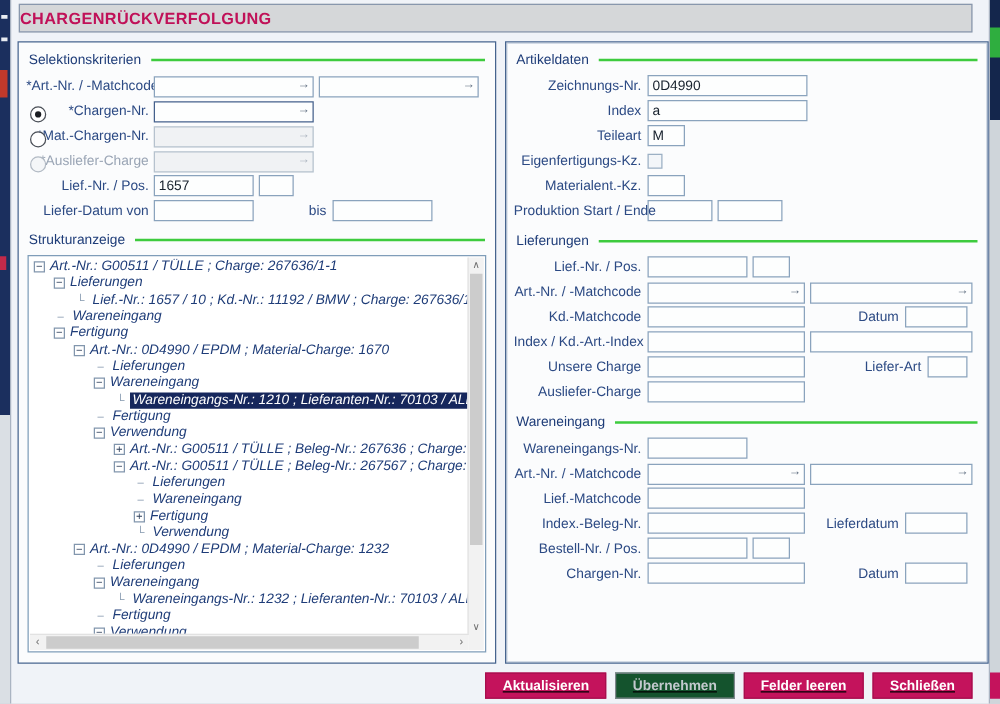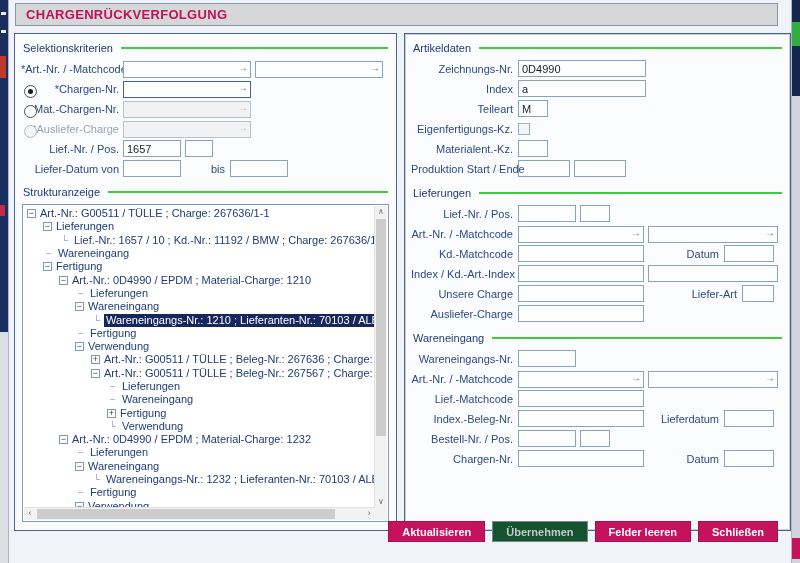--- a/index.html
+++ b/index.html
@@ -13,21 +13,21 @@
   .bg-left .red2{position:absolute;left:0;top:205px;width:5px;height:11px;background:#c22a4a;}
   .bg-left .wtxt1{position:absolute;left:1px;top:12px;width:5px;height:3px;background:#e8ecf2;}
   .bg-left .wtxt2{position:absolute;left:1px;top:30px;width:5px;height:3px;background:#e8ecf2;}
   .bg-right{position:absolute;right:0;top:0;width:8px;height:563px;background:#cfd5da;}
   .bg-right .navy{position:absolute;left:0;top:0;width:8px;height:96px;background:#14264c;}
   .bg-right .green{position:absolute;left:0;top:22px;width:8px;height:24px;background:#2fae3f;}
   .bg-right .pink{position:absolute;left:0;top:538px;width:8px;height:21px;background:#c4135c;}
 
   
   .dialog{position:absolute;left:8px;top:0;width:784px;height:563px;background:#f0f3f8;border-left:1px solid #aab4c2;border-right:1px solid #aab4c2;box-sizing:border-box;}
-  .titlebar{position:absolute;left:6px;right:13px;top:3px;height:23px;background:#d5d7d9;border:1px solid #8897ad;box-sizing:border-box;line-height:21px;padding-left:10px;font-size:13px;font-weight:bold;color:#c01158;letter-spacing:.3px;}
+  .titlebar{position:absolute;left:6px;right:13px;top:3px;height:23px;background:#d5d7d9;border:1px solid #8897ad;box-sizing:border-box;line-height:21px;font-size:13px;font-weight:bold;color:#c01158;letter-spacing:.3px;}
 
   .panel{position:absolute;top:33px;bottom:32px;background:#fbfcfd;border:1px solid #46648e;box-sizing:border-box;padding:6px 6px 4px 6px;display:flex;flex-direction:column;}
   .panel.left{left:5px;width:383px;}
   .panel.right{left:395px;width:387px;box-shadow:0 0 0 1px #c6d0de inset;}
 
   .sec-h{display:flex;align-items:center;gap:8px;margin:2px 0 6px 2px;}
   .sec-h .txt{font-size:11px;font-weight:normal;color:#1e3c78;white-space:nowrap;}
   .sec-h .gline{flex:1;height:2px;background:#3ecb3e;margin-right:2px;}
 
   .row{display:flex;align-items:center;margin-bottom:3px;height:17px;}
@@ -35,53 +35,53 @@
   .lblcol-r{position:relative;width:102px;flex:0 0 102px;text-align:right;padding-right:5px;font-size:11px;color:#2c4a84;white-space:nowrap;}
   .lbl2{font-size:11px;color:#2c4a84;margin-right:5px;white-space:nowrap;}
   .dis-lbl{color:#9aa5b5;}
 
   input.fld{height:17px;box-sizing:border-box;border:1px solid #8aa3bd;background:#fdfefe;font-family:inherit;font-size:11px;color:#16202c;padding:0 3px;margin-right:4px;}
   input.fld:disabled{background:#f0f2f4;border-color:#b6c2ce;color:#8b95a2;}
   .arrowinp{position:relative;margin-right:4px;display:inline-block;}
   .arrowinp input{margin-right:0;width:100%;padding-right:14px;}
   .arrowinp .arr{position:absolute;right:3px;top:2px;font-size:10px;color:#5c6b7e;pointer-events:auto;line-height:13px;}
   .arrowinp.dis .arr{color:#a9b2bd;}
-  .w128{width:128px;} .w126{width:126px;} .w130{width:130px;} .w58{width:58px;} .w30{width:30px;} .w28{width:28px;} .w52{width:52px;} .w50{width:50px;} .w32{width:32px;}
+  .w128{width:128px;} .w126{width:126px;} .w130{width:130px;} .w58{width:80px;} .w30{width:30px;} .w28{width:28px;} .w52{width:52px;} .w50{width:50px;} .w32{width:32px;}
   .rgt{margin-left:auto;display:flex;align-items:center;padding-right:6px;}
 
   .radio{position:absolute;left:3px;top:2px;width:11px;height:11px;border:1px solid #4a4f57;border-radius:50%;background:#fff;box-sizing:content-box;}
   .radio.on::after{content:"";position:absolute;left:3px;top:3px;width:5px;height:5px;border-radius:50%;background:#1a1d22;}
   .radio.dis{border-color:#b2bac4;background:#f4f6f8;}
   .chk{width:12px;height:12px;border:1px solid #9cb0c4;background:#f3f6f9;display:inline-block;box-sizing:border-box;}
 
   
   .treebox{position:relative;flex:1;border:1px solid #7f9db9;background:#ffffff;margin:0 1px 4px 1px;overflow:hidden;}
   .tree-scroll{position:absolute;left:1px;top:2px;right:14px;bottom:13px;overflow:hidden;}
   .trow{display:flex;align-items:center;height:13.3px;line-height:13px;white-space:nowrap;font-size:11px;color:#1e3c78;}
-  .trow .tt{padding:0 2px;}
+  .trow .tt{padding:0 2px;font-style:italic;}
   .trow.sel .tt{background:#16275c;color:#ffffff;}
   .lvl0{padding-left:3px;} .lvl1{padding-left:19px;} .lvl2{padding-left:35px;} .lvl3{padding-left:51px;} .lvl4{padding-left:67px;} .lvl5{padding-left:83px;}
   .g{flex:0 0 11px;width:11px;text-align:center;font-size:9px;margin-right:2px;}
   .g-minus,.g-plus{flex-basis:9px;width:9px;height:9px;border:1px solid #8296ad;background:#fff;line-height:7px;color:#30415c;box-sizing:border-box;}
   .g-minus::before{content:"−";} .g-plus::before{content:"+";}
   .g-elbow{color:#8296ad;} .g-elbow::before{content:"└";}
   .g-dash{color:#8296ad;} .g-dash::before{content:"–";}
 
   .vscroll{position:absolute;top:1px;right:1px;bottom:13px;width:12px;background:#f2f2f2;border-left:1px solid #e2e2e2;}
   .vscroll .a{position:absolute;left:0;width:12px;height:12px;font-size:8px;color:#6d6d6d;text-align:center;line-height:12px;}
   .vscroll .a.up{top:0;} .vscroll .a.dn{bottom:0;}
   .vscroll .thumb{position:absolute;left:1px;right:1px;top:13px;height:72%;background:#cccccc;}
   .hscroll{position:absolute;left:1px;right:13px;bottom:1px;height:12px;background:#f2f2f2;border-top:1px solid #e2e2e2;}
   .hscroll .a{position:absolute;top:0;width:12px;height:12px;font-size:9px;color:#6d6d6d;text-align:center;line-height:11px;}
   .hscroll .a.lf{left:0;} .hscroll .a.rt{right:0;}
   .hscroll .thumb{position:absolute;top:1px;bottom:1px;left:13px;right:40px;background:#cccccc;}
   .corner{position:absolute;right:1px;bottom:1px;width:12px;height:12px;background:#f2f2f2;}
 
   
-  .footer{position:absolute;right:13px;bottom:21px;display:flex;gap:7px;}
+  .footer{position:absolute;right:13px;bottom:4px;display:flex;gap:7px;text-decoration:underline;}
   .btn{height:21px;padding:0 13px;background:#c4135c;color:#ffffff;font-family:inherit;font-size:11px;font-weight:bold;border:1px solid #a50f4d;cursor:pointer;}
   .btn.disabled{background:#14532d;border-color:#7e868d;color:#c3c9ce;}
 </style>
 </head>
 <body>
 
 <div class="stage">
 
   <div class="bg-left">
     <div class="navy"></div>
@@ -152,21 +152,21 @@
 
       <div class="row">
         <span class="lblcol">Lief.-Nr. / Pos.</span>
         <input class="fld w58" value="1657" style="">
         <input class="fld w28" style="">
       </div>
 
       <div class="row">
         <span class="lblcol">Liefer-Datum von</span>
         <input class="fld w58" style="">
-        <span class="lbl2" style="margin-left:26px">bis</span>
+        <span class="lbl2" style="margin-left:40px">bis</span>
         <input class="fld w58" style="">
       </div>
 
       <div class="sec-h" style="margin-top:6px">
         <span class="txt">Strukturanzeige</span>
         <span class="gline"></span>
       </div>
 
       <div class="treebox">
         <div class="tree-scroll">
@@ -185,21 +185,21 @@
             <div class="trow lvl1">
               <span class="g g-dash"></span>
               <span class="tt">Wareneingang</span>
             </div>
             <div class="trow lvl1">
               <span class="g g-minus"></span>
               <span class="tt">Fertigung</span>
             </div>
             <div class="trow lvl2">
               <span class="g g-minus"></span>
-              <span class="tt">Art.-Nr.: 0D4990 / EPDM ; Material-Charge: 1210</span>
+              <span class="tt">Art.-Nr.: 0D4990 / EPDM ; Material-Charge: 1670</span>
             </div>
             <div class="trow lvl3">
               <span class="g g-dash"></span>
               <span class="tt">Lieferungen</span>
             </div>
             <div class="trow lvl3">
               <span class="g g-minus"></span>
               <span class="tt">Wareneingang</span>
             </div>
             <div class="trow lvl4 sel">

